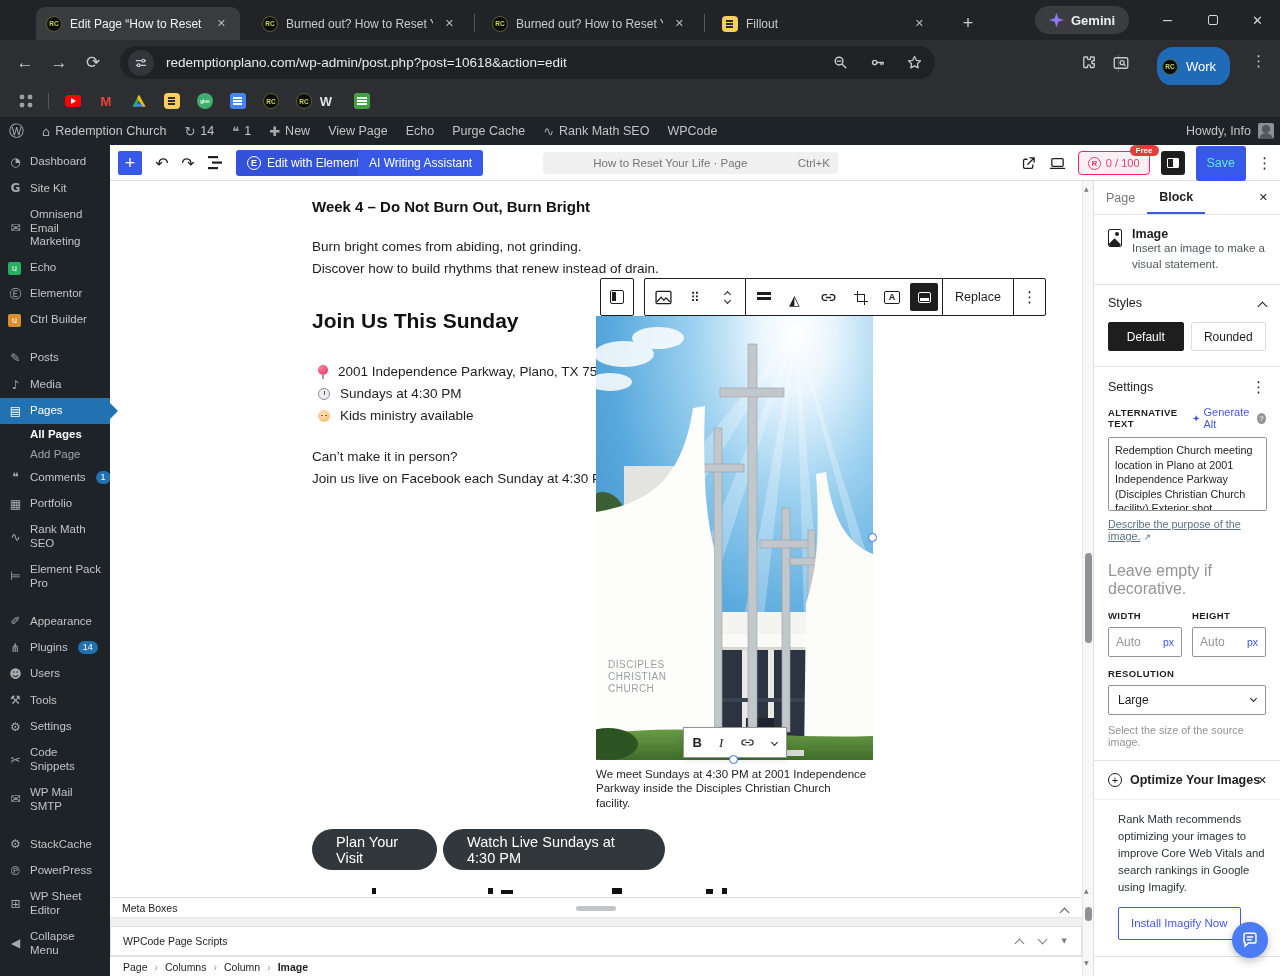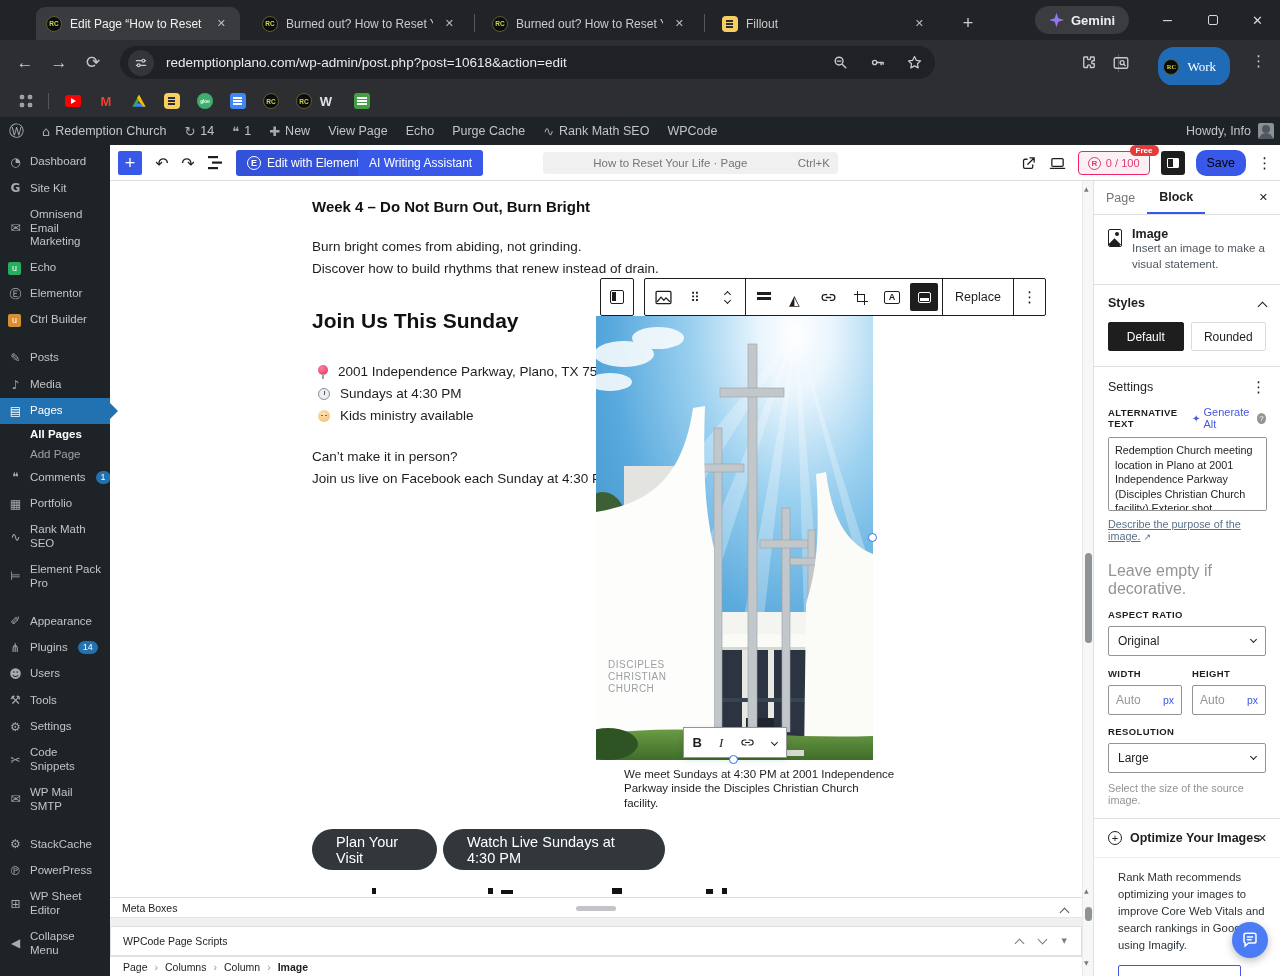--- a/index.html
+++ b/index.html
@@ -40,21 +40,21 @@
   .navic { color:#c7c9cc; font-size:17px; width:34px; text-align:center; }
   .omnibox { position:absolute; left:120px; top:6px; width:815px; height:33px; border-radius:17px;
     background:#1f2124; display:flex; align-items:center; color:#e8eaed; font-size:13.5px; }
   .tune { margin:0 12px 0 8px; width:26px; height:26px; border-radius:50%; background:#33353a;
     display:flex; align-items:center; justify-content:center; }
   .omni-right { position:absolute; right:12px; display:flex; gap:20px; align-items:center; }
   .svgic { display:block; }
   .toolic { margin-left:24px; }
   .vdiv { width:1px; height:18px; background:#55575b; margin-left:22px; }
   .workpill { position:absolute; right:50px; top:7px; height:39px; border-radius:16px; background:#1f6bb8;
-    display:flex; align-items:center; gap:8px; padding:0 14px 0 5px; color:#fff; font-size:13px;font-family:Liberation Serif, serif; }
+    display:flex; align-items:center; gap:8px; padding:0 14px 0 5px; color:#fff; font-size:13px; }
   .dots3 { position:absolute; right:14px; top:12px; color:#c7c9cc; font-size:15px; }
   .dots3::before { content:"⋮"; }
 
   
   .bookmarks { position:absolute; left:0; top:85px; width:1280px; height:32px; background:#2d2e31;
     display:flex; align-items:center; }
   .appgrid { width:16px; height:16px; margin:0 14px 0 18px;
     background-image:radial-gradient(circle,#9aa0a6 2.4px,transparent 2.6px); background-size:8px 8px; }
   .bmdiv { width:1px; height:16px; background:#55575b; margin-right:16px; }
   .bm { width:16px; height:16px; margin-right:17px; display:flex; align-items:center; justify-content:center; }
@@ -113,21 +113,21 @@
   .etop-right { position:absolute; right:8px; top:0; height:36px; display:flex; align-items:center; gap:11px; }
   .rankpill { position:relative; border:1px solid #ef2469; background:#fdf0f5; color:#e13a6f;
     border-radius:4px; height:24px; display:flex; align-items:center; gap:5px; padding:0 9px; font-size:11px; }
   .rank-r { width:13px; height:13px; border-radius:50%; border:1.4px solid #e13a6f; font-size:8px; font-weight:bold;
     display:flex; align-items:center; justify-content:center; }
   .freebadge { position:absolute; top:-7px; right:-10px; background:#e23c3c; color:#fff; font-size:8px;
     padding:1px 6px; border-radius:7px; font-weight:bold; }
   .paneltoggle { width:24px; height:24px; background:#1e1e1e; border-radius:3px; display:flex; align-items:center; justify-content:center; }
   .paneltoggle i { width:12px; height:10px; border:1.4px solid #fff; border-radius:1px; position:relative; }
   .paneltoggle i::after { content:""; position:absolute; right:0; top:0; width:5px; height:100%; background:#fff; }
-  .savebtn { height:26px; background:#3858e9; color:#000000; font-size:12.5px; border-radius:10px;
+  .savebtn { height:35px; background:#3858e9; color:#5eead4; font-size:12.5px; border-radius:3px;
     display:flex; align-items:center; padding:0 11px; }
   .vdots { color:#1e1e1e; font-size:15px; }
   .vdots::before { content:"⋮"; }
 
   
   .canvas { position:absolute; left:110px; top:181px; width:972px; height:716px; background:#fff; overflow:hidden; }
   .h-week { position:absolute; left:202px; top:17px; font-size:15px; font-weight:bold; color:#111; }
   .para { position:absolute; left:202px; font-size:13.5px; color:#1e1e1e; }
   .h-join { position:absolute; left:202px; top:128px; font-size:21px; font-weight:bold; color:#111; }
   .li { position:absolute; left:208px; display:flex; align-items:center; gap:10px; font-size:13.5px; color:#1e1e1e; }
@@ -135,21 +135,21 @@
   .em-pin::before { content:""; position:absolute; left:0; top:0; width:10px; height:10px; border-radius:50%;
     background:radial-gradient(circle at 35% 30%, #ff7d99, #e0315e); }
   .em-pin::after { content:""; position:absolute; left:4px; top:9px; width:2px; height:5px; background:#9aa0a6; }
   .em-clock { width:12px; height:12px; border-radius:50%; border:1.5px solid #8a8f98; background:#eceef0; position:relative; }
   .em-clock::after { content:""; position:absolute; left:4.5px; top:2px; width:1.5px; height:4px; background:#50575e; box-shadow:1.5px 3px 0 -0.5px #50575e; }
   .em-baby { width:12px; height:12px; border-radius:50%; background:radial-gradient(circle at 40% 35%, #ffe1b0, #f2b96d); position:relative; }
   .em-baby::after { content:""; position:absolute; left:3px; top:5px; width:1.5px; height:1.5px; border-radius:50%;
     background:#7a5230; box-shadow:4px 0 0 #7a5230; }
   .pillbtn { position:absolute; top:648px; height:41px; border-radius:22px; background:#32373c; color:#fff;
     font-size:14.5px; display:flex; align-items:center; justify-content:center; padding:12px 24px; }
-  .caption { position:absolute; left:486px; top:586px; width:272px; font-size:11.5px; color:#1e1e1e; line-height:1.25;margin-left:28px; }
+  .caption { position:absolute; left:486px; top:586px; width:272px; font-size:11.5px; color:#1e1e1e; line-height:1.25; }
   .frag { position:absolute; background:#111; }
 
   
   .btb { position:absolute; top:97px; height:38px; background:#fff; border:1px solid #1e1e1e; border-radius:2px;
     display:flex; align-items:center; }
   .btb-cell { width:32px; height:36px; display:flex; align-items:center; justify-content:center; color:#1e1e1e; }
   .btb-group { display:flex; align-items:center; height:36px; border-left:1px solid #1e1e1e; padding:0 2px; }
   .btb-group.first { border-left:none; }
   .parent-ic { width:14px; height:14px; border:1.5px solid #1e1e1e; border-radius:2px; position:relative; }
   .parent-ic::after { content:""; position:absolute; left:1px; top:1px; width:4px; height:9px; background:#1e1e1e; }
@@ -210,21 +210,21 @@
   .ptab.on { color:#1e1e1e; font-weight:bold; border-bottom:2.5px solid #3858e9; }
   .pclose { position:absolute; right:12px; color:#1e1e1e; font-size:11px; }
   .pclose::before { content:"✕"; }
   .blockcard { padding:12px 14px; border-bottom:1px solid #e0e0e0; display:flex; gap:10px; }
   .imgic { width:22px; height:18px; border:1.6px solid #1e1e1e; border-radius:2px; position:relative; overflow:hidden; margin-top:2px; }
   .imgic::before { content:""; position:absolute; left:1px; bottom:-3px; width:9px; height:9px; background:#1e1e1e; transform:rotate(45deg); }
   .imgic::after { content:""; position:absolute; right:2px; top:2px; width:4px; height:4px; border-radius:50%; background:#1e1e1e; }
   .bc-name { font-size:12.5px; font-weight:bold; }
   .bc-desc { font-size:11.5px; color:#50575e; line-height:1.35; }
   .psec { border-bottom:1px solid #e0e0e0; padding:11px 14px; }
-  .psec-head { display:flex; align-items:flex-end; justify-content:space-between; font-size:12.5px; font-weight:bold; }
+  .psec-head { display:flex; align-items:flex-end; justify-content:space-between; font-size:12.5px; font-weight:normal; }
   .stylebtns { display:flex; gap:7px; margin-top:12px; margin-bottom:4px; }
   .stylebtn { flex:1; height:29px; display:flex; align-items:center; justify-content:center; font-size:12px;
     border:1px solid #dcdcde; border-radius:2px; background:#fff; color:#1e1e1e; }
   .stylebtn.on { background:#1e1e1e; color:#fff; border-color:#1e1e1e; }
   .settingshead { display:flex; align-items:center; justify-content:space-between; padding:11px 14px 2px; font-size:12.5px; }
   .lbl { font-size:9.5px; font-weight:bold; letter-spacing:.4px; color:#1e1e1e; }
   .altrow { display:flex; justify-content:space-between; align-items:center; padding:8px 14px 5px; }
   .genalt { display:flex; align-items:center; gap:3px; font-size:11px; color:#4458e4; }
   .sparkle { color:#4458e4; font-size:10px; }
   .sparkle::before { content:"✦"; }
@@ -796,27 +796,20 @@
         <span class="qmark"></span>
       </span>
     </div>
     <textarea class="alttext" style="">Redemption Church meeting location in Plano at 2001 Independence Parkway (Disciples Christian Church facility) Exterior shot.</textarea>
     <div class="altlinks">
       <a href="#">Describe the purpose of the image.</a>
       <span style="color:#5a7188;font-size:9px;">↗</span>
       <div class="decor">Leave empty if decorative.</div>
     </div>
 
-    <div class="fieldgroup">
-      <div class="lbl">ASPECT RATIO</div>
-      <div class="selectbox">
-        <span>Original</span>
-        <span class="chev dn sm"></span>
-      </div>
-    </div>
 
     <div class="szrow">
       <div class="szcol">
         <div class="lbl">WIDTH</div>
         <div class="szinput">
           <input type="text" placeholder="Auto" style="">
           <span class="px">px</span>
         </div>
       </div>
       <div class="szcol">

